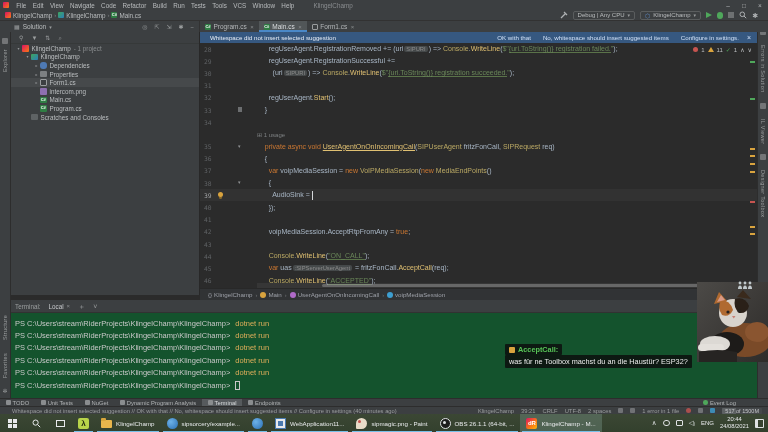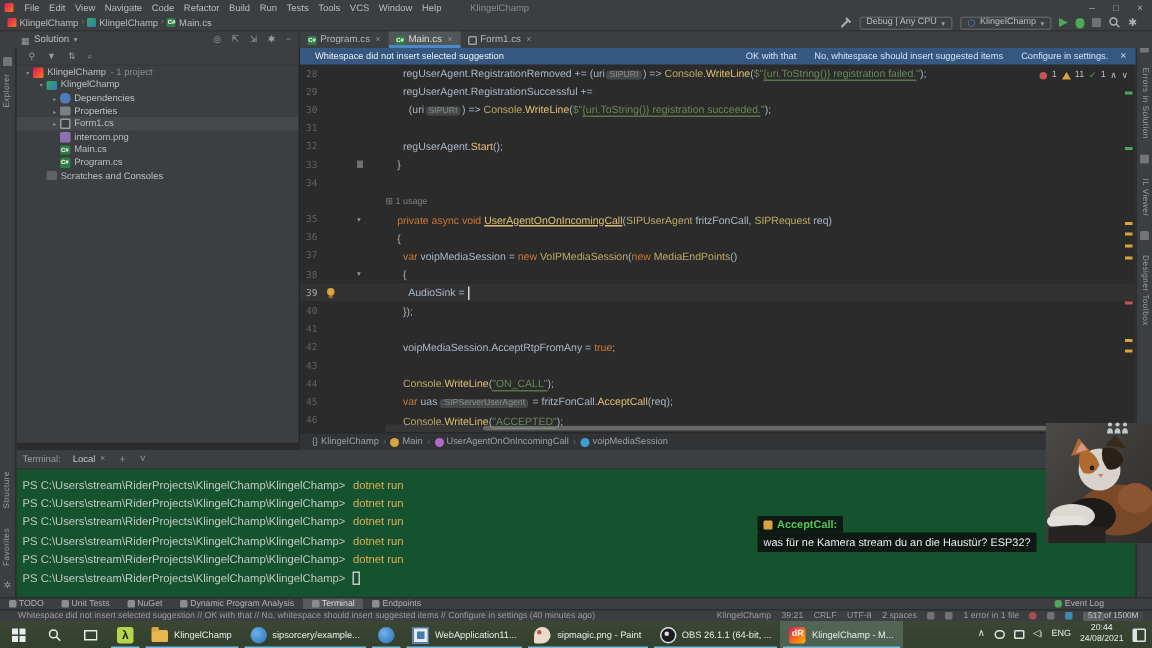--- a/index.html
+++ b/index.html
@@ -500,21 +500,21 @@
       <path d="M11 8 Q11 4.5 13 4.5 Q15 4.5 15 8 Z"></path>
     </g>
 </svg>
 
 <div id="chat" class="abs">
   <div class="row1">
     <span id="chat-badge"></span>
     <span id="chat-user"><span>AcceptCall</span><span>:</span></span>
   </div><br>
   <div class="row2">
-    <span id="chat-msg">was für ne Kamera stream du an die Haustür? ESP32?</span>
+    <span id="chat-msg">was für ne Toolbox machst du an die Haustür? ESP32?</span>
   </div>
 </div>
 
 <div id="bstripe" class="abs">
   <div id="bottom-buttons" style="display:flex;height:100%;">
       <div class="bbtn">
         <span class="bic"></span>
         <span>TODO</span>
       </div>
       <div class="bbtn">

